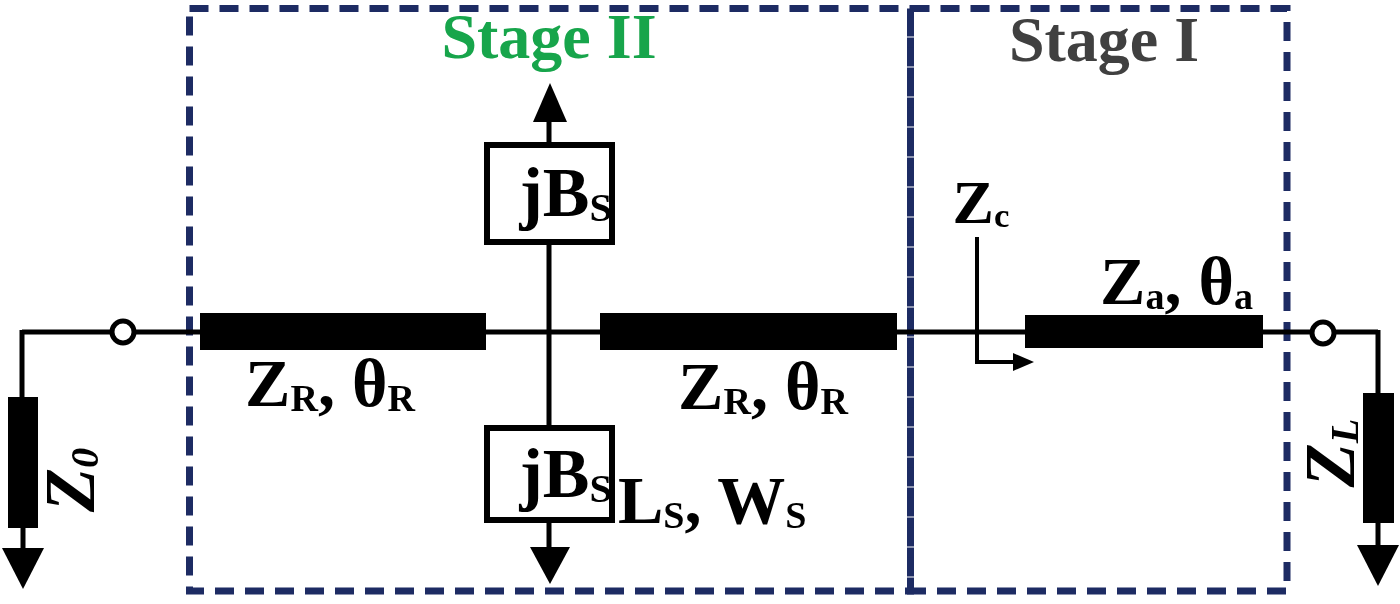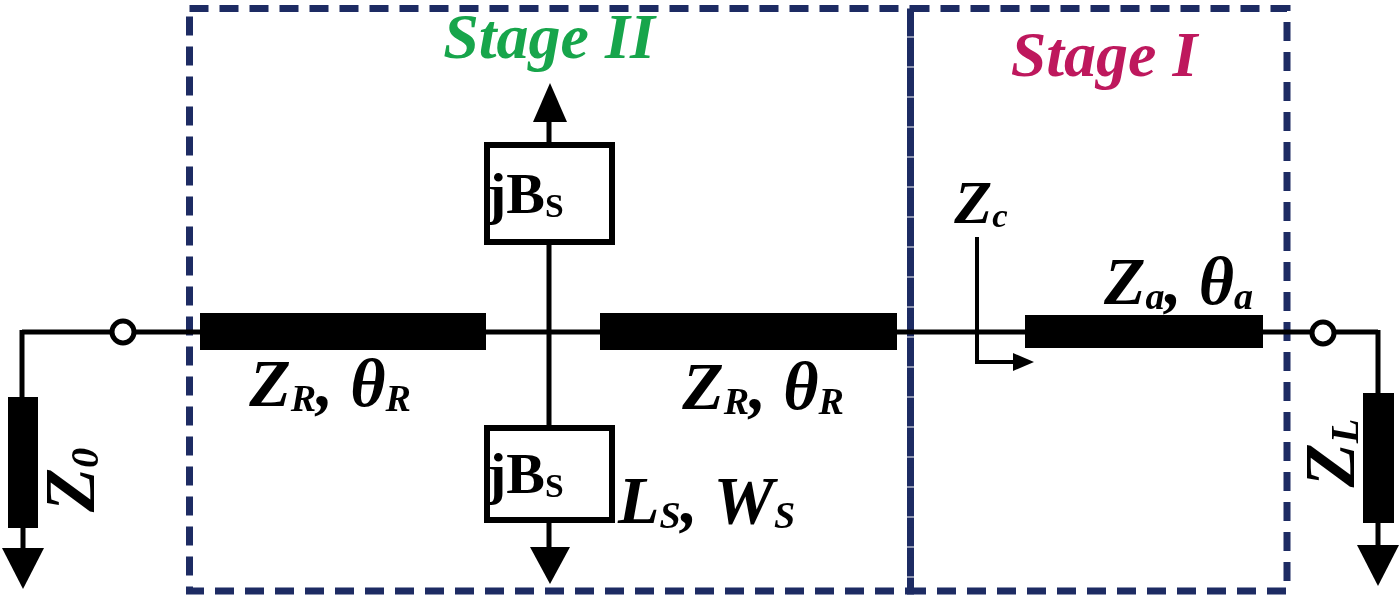--- a/index.html
+++ b/index.html
@@ -5,27 +5,26 @@
   html,body { margin:0; padding:0; background:#ffffff; }
   .canvas {
     position:relative; width:1400px; height:604px; background:#ffffff;
     font-family:"Liberation Serif", serif; overflow:hidden;
   }
   .canvas svg { position:absolute; left:0; top:0; }
   .lbl {
     position:absolute; font-weight:bold; color:#000;
     line-height:1; white-space:nowrap; text-align:center;
     font-size:68px;
-    font-style:italic;
   }
   .lbl sub { font-size:56%; line-height:1; vertical-align:-0.12em; }
   .stage-title { font-size:64px; }
   .jb-lbl {
-    position:absolute; display:flex; align-items:center; justify-content:flex-start;
-    font-weight:bold; font-size:58px; color:#000; line-height:1; white-space:nowrap;
+    position:absolute; display:flex; align-items:center; justify-content:flex-end;
+    font-weight:bold; font-size:70px; color:#000; line-height:1; white-space:nowrap;
   }
   .jb-lbl sub { font-size:58%; line-height:1; vertical-align:-0.12em; }
   .rot-lbl {
     position:absolute; font-weight:bold; font-style:italic; font-size:72px;
     color:#000; line-height:1; white-space:nowrap;
     transform:translate(-50%,-50%) rotate(-90deg);
   }
   .rot-lbl sub { font-size:56%; line-height:1; vertical-align:-0.10em; }
   .zc-lbl { font-size:62px; }
 </style>
@@ -68,21 +67,21 @@
 
     <rect x="487" y="145" width="125" height="97" fill="#fff" stroke="#000" stroke-width="6"></rect>
     <rect x="487" y="428" width="125" height="92" fill="#fff" stroke="#000" stroke-width="6"></rect>
 
     <circle cx="123" cy="332" r="11" fill="#fff" stroke="#000" stroke-width="5"></circle>
     <circle cx="1323" cy="333" r="11" fill="#fff" stroke="#000" stroke-width="5"></circle>
   </svg>
 
   <div class="lbl stage-title" style="left: 429px; top: 5px; width: 240px; color: rgb(23, 165, 75);"><span>Stage II</span></div>
 
-  <div class="lbl stage-title" style="left: 984px; top: 23px; width: 240px; color: #be185d;"><span>Stage I</span></div>
+  <div class="lbl stage-title" style="left: 984px; top: 8px; width: 240px; color: #404040;"><span>Stage I</span></div>
 
 
   <div class="lbl" style="left:220px; top:349px; width:220px;"><span>Z</span><sub>R</sub><span>, θ</span><sub>R</sub></div>
 
   <div class="lbl" style="left:653px; top:352px; width:220px;"><span>Z</span><sub>R</sub><span>, θ</span><sub>R</sub></div>
 
   <div class="jb-lbl" style="left:487px; top:145px; width:125px; height:97px;">
       <span><span>jB</span><sub>S</sub></span>
     </div>
 

